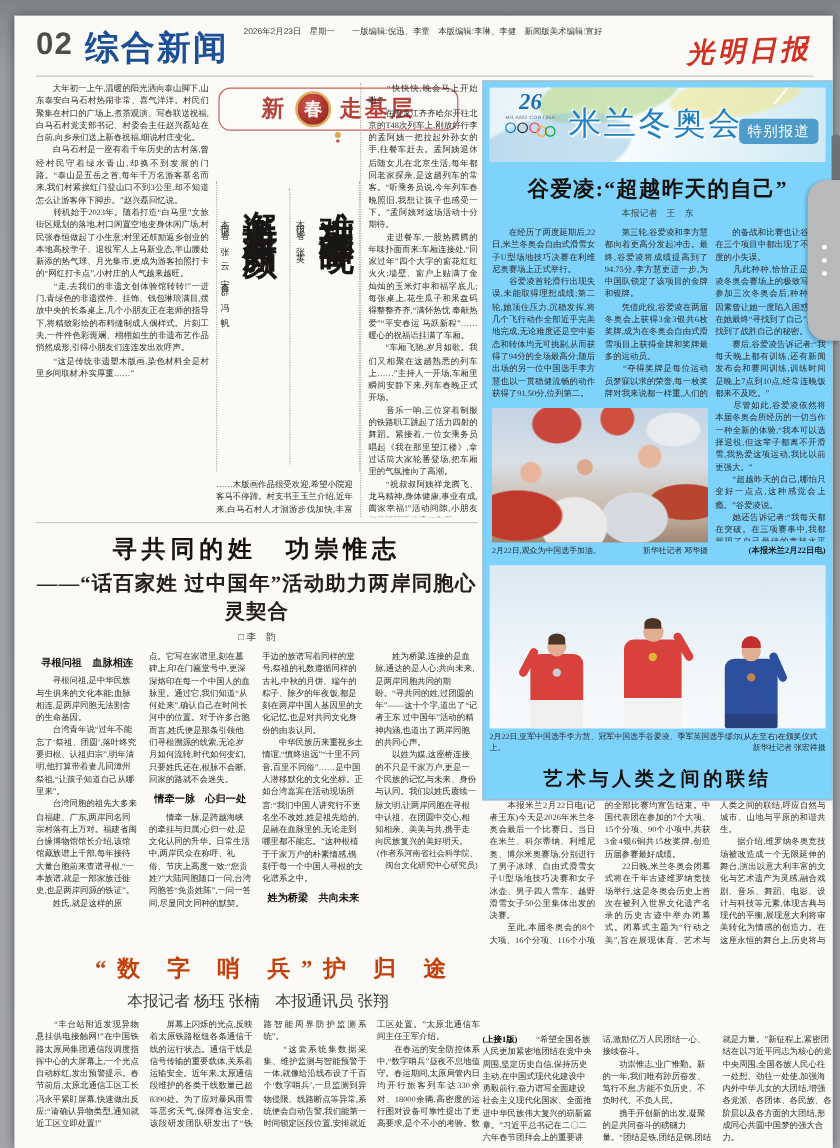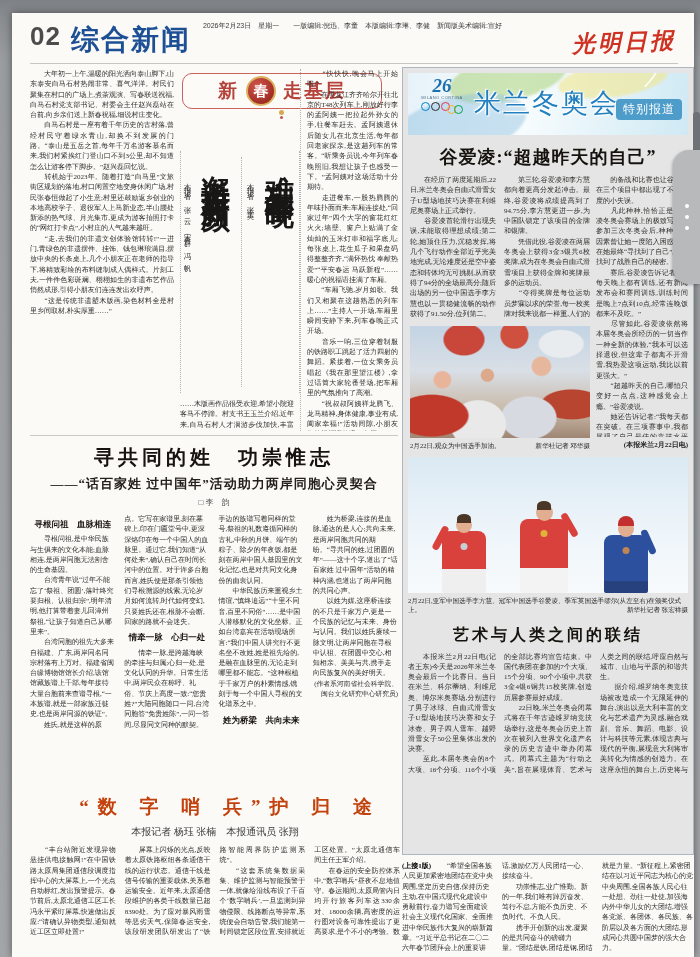--- a/index.html
+++ b/index.html
@@ -24,36 +24,36 @@
   .tassel{position:absolute;left:96px;bottom:-7px;width:5px;height:5px;border-radius:50%;background:#d7a94f;box-shadow:0 5px 0 -1px #c3564c;}
   .titles{position:absolute;left:150px;top:84px;width:118px;height:242px;border-left:1px dotted #b5b2ad;border-right:1px dotted #b5b2ad;}
   .vline{position:absolute;top:6px;bottom:6px;left:60px;border-left:1px dotted #b5b2ad;}
   .vbyline{position:absolute;writing-mode:vertical-rl;font-size:7.5px;letter-spacing:3px;color:#333;top:26px;}
   .vtitle{position:absolute;writing-mode:vertical-rl;font-weight:bold;color:#191715;font-size:29px;letter-spacing:5px;top:2px;}
   .undertext{position:absolute;left:150px;top:332px;width:114px;height:32px;overflow:hidden;}
   .colC{position:absolute;left:270px;top:2px;width:98px;height:362px;overflow:hidden;border-left:1px dotted #b5b2ad;padding-left:6px;box-sizing:border-box;}
   
   .mid{position:absolute;left:18px;top:422px;width:368px;height:352px;border-top:1px solid #c9c9c7;}
   .m-title{font-size:20px;font-weight:bold;text-align:center;letter-spacing:4px;color:#17140f;margin-top:8px;}
-  .m-sub{font-size:13px;font-weight:bold;text-align:center;color:#24211d;margin-top:4px;letter-spacing:1px;}
+  .m-sub{font-size:17px;font-weight:bold;text-align:center;color:#24211d;margin-top:4px;letter-spacing:1px;}
   .m-byline{font-size:8px;text-align:center;color:#444;margin-top:4px;}
   .m-body{margin-top:6px;column-count:4;column-gap:9px;height:268px;overflow:hidden;}
   .msub{font-size:8.5px;font-weight:bold;text-align:center;margin:5px 0;break-inside:avoid;color:#17140f;}
   .mcredit{font-size:6.8px;color:#333;text-align:right;}
   
   .bl{position:absolute;left:18px;top:776px;width:370px;height:168px;overflow:hidden;}
   .rr{position:relative;height:16px;}
   .rr .line{position:absolute;left:2px;right:2px;top:8px;border-top:1.5px solid #c0392b;}
   .kicker{position:absolute;left:37%;top:0;transform:translateX(-50%);background:#fbfaf7;padding:0 7px;color:#c0392b;font-weight:bold;font-size:11.5px;display:flex;align-items:center;gap:4px;}
   .kbar{display:inline-block;width:4px;height:12px;background:#c0392b;transform:skewX(-14deg);}
   .b-title{font-size:19px;font-weight:bold;text-align:center;letter-spacing:9px;color:#c2410c;margin-top:5px;padding-left:30px;}
-  .b-byline{font-size:10px;text-align:center;color:#3a3a3a;margin-top:5px;}
+  .b-byline{font-size:13px;text-align:center;color:#3a3a3a;margin-top:5px;}
   .b-body{margin-top:6px;column-count:4;column-gap:9px;height:100px;overflow:hidden;font-family:Liberation Serif, serif;}
   
-  .obox{position:absolute;left:390px;top:54px;width:292px;height:788px;border:1px solid #aeb7bf;background:#e5e5e5;box-sizing:border-box;padding:5px;}
+  .obox{position:absolute;left:390px;top:54px;width:292px;height:600px;border:1px solid #aeb7bf;background:#7dd3fc;box-sizing:border-box;padding:5px;}
   .banner{position:relative;height:62px;overflow:hidden;background:linear-gradient(100deg,#e6f2f9 0%,#f9fdfe 40%,#cfe9f4 100%);}
   .blob{position:absolute;border-radius:50%;filter:blur(1px);}
   .bl-g{left:40px;top:-18px;width:120px;height:46px;background:rgba(170,210,120,.55);transform:rotate(-12deg);}
   .bl-y{left:150px;top:-10px;width:110px;height:34px;background:rgba(240,230,140,.6);transform:rotate(-8deg);}
   .bl-b{left:-20px;top:24px;width:140px;height:60px;background:rgba(140,190,225,.45);transform:rotate(-14deg);}
   .swoosh{position:absolute;width:220px;height:90px;border:2px solid rgba(255,255,255,.85);border-radius:50%;left:30px;top:-40px;transform:rotate(-12deg);border-bottom-color:transparent;border-left-color:transparent;}
   .logo26{position:absolute;left:8px;top:4px;width:52px;text-align:center;}
   .logo26 .l26{font-size:19px;font-weight:bold;font-style:italic;color:#1d6fae;line-height:18px;}
   .logo26 .lsub{font-size:4px;color:#4e6d84;letter-spacing:.5px;font-family:"Liberation Sans",sans-serif;}
   .rings{display:flex;justify-content:center;gap:1px;margin-top:2px;}
@@ -164,21 +164,21 @@
       <div class="m-body small">
         <div class="msub">寻根问祖　血脉相连</div>
         <span class="jt small">　　寻根问祖,是中华民族与生俱来的文化本能;血脉相连,是两岸同胞无法割舍的生命基因。
 　　台湾青年说“过年不能忘了‘祭祖、团圆’,落叶终究要归根、认祖归宗”,明年清明,他打算带着妻儿回漳州祭祖,“让孩子知道自己从哪里来”。
 　　台湾同胞的祖先大多来自福建、广东,两岸同名同宗村落有上万对。福建省闽台缘博物馆馆长介绍,该馆馆藏族谱上千部,每年接待大量台胞前来查谱寻根,“一本族谱,就是一部家族迁徙史,也是两岸同源的铁证”。
 　　姓氏,就是这样的原点。它写在家谱里,刻在墓碑上,印在门匾堂号中,更深深烙印在每一个中国人的血脉里。通过它,我们知道“从何处来”,确认自己在时间长河中的位置。对于许多台胞而言,姓氏便是那条引领他们寻根溯源的线索,无论岁月如何流转,时代如何变幻,只要姓氏还在,根脉不会断,回家的路就不会迷失。</span>
         <div class="msub">情牵一脉　心归一处</div>
         <span class="jt small">　　情牵一脉,是跨越海峡的牵挂与归属;心归一处,是文化认同的升华。日常生活中,两岸民众在称呼、礼俗、节庆上高度一致:“您贵姓?”大陆同胞随口一问,台湾同胞答“免贵姓陈”,一问一答间,尽显同文同种的默契。手边的族谱写着同样的堂号,祭祖的礼数遵循同样的古礼,中秋的月饼、端午的粽子、除夕的年夜饭,都是刻在两岸中国人基因里的文化记忆,也是对共同文化身份的由衷认同。
 　　中华民族历来重视乡土情谊,“慎终追远”“十里不同音,百里不同俗”……是中国人潜移默化的文化坐标。正如台湾嘉宾在活动现场所言:“我们中国人讲究行不更名坐不改姓,姓是祖先给的,是融在血脉里的,无论走到哪里都不能忘。”这种根植于千家万户的朴素情感,镌刻于每一个中国人寻根的文化谱系之中。</span>
         <div class="msub">姓为桥梁　共向未来</div>
-        <span class="jt small">　　姓为桥梁,连接的是血脉,通达的是人心;共向未来,是两岸同胞共同的期盼。“寻共同的姓,过团圆的年”——这十个字,道出了“话百家姓 过中国年”活动的精神内涵,也道出了两岸同胞的共同心声。
+        <span class="jt small">　　姓为桥梁,连接的是血脉,通达的是人心;共向未来,是两岸同胞共同的期盼。“寻共同的姓,过团圆的年”——这十个字,道出了“记者王东 过中国年”活动的精神内涵,也道出了两岸同胞的共同心声。
 　　以姓为媒,这座桥连接的不只是千家万户,更是一个民族的记忆与未来、身份与认同。我们以姓氏赓续一脉文明,让两岸同胞在寻根中认祖、在团圆中交心,相知相亲、美美与共,携手走向民族复兴的美好明天。</span>
         <div class="mcredit">(作者系河南省社会科学院、闽台文化研究中心研究员)</div>
       </div>
     </div>
 
     <div class="bl">
       <div class="b-title">“数 字 哨 兵”护 归 途</div>
       <div class="b-byline">本报记者 杨珏 张楠　本报通讯员 张翔</div>
       <div class="b-body jt small">　　“丰台站附近发现异物悬挂供电接触网!”在中国铁路太原局集团通信段调度指挥中心的大屏幕上,一个光点自动标红,发出预警提示。春节前后,太原北通信工区工长冯永平紧盯屏幕,快速做出反应:“请确认异物类型,通知就近工区立即处置!”
 　　屏幕上闪烁的光点,反映着太原铁路枢纽各条通信干线的运行状态。通信干线是信号传输的重要载体,关系着运输安全。近年来,太原通信段维护的各类干线数量已超8390处。为了应对暴风雨雪等恶劣天气,保障春运安全,该段研发团队研发出了“铁路智能周界防护监测系统”。
@@ -201,20 +201,21 @@
               <span class="ring r3"></span>
               <span class="ring r4"></span>
               <span class="ring r5"></span>
           </div>
         </div>
         <div class="banner-title">米兰冬奥会</div>
         <div class="banner-tag">特别报道</div>
       </div>
 
       <div class="ga-title">谷爱凌:“超越昨天的自己”</div>
+      <div class="ga-byline">本报记者　王　东</div>
 
       <div class="ga-row">
         <div class="ga-left">
           <div class="ga-cols jt small">　　在经历了两度延期后,22日,米兰冬奥会自由式滑雪女子U型场地技巧决赛在利维尼奥赛场上正式举行。
 　　谷爱凌首轮滑行出现失误,未能取得理想成绩;第二轮,她顶住压力,沉稳发挥,将几个飞行动作全部近乎完美地完成,无论难度还是空中姿态和转体均无可挑剔,从而获得了94分的全场最高分;随后出场的另一位中国选手李方慧也以一贯稳健流畅的动作获得了91.50分,位列第二。
 　　第三轮,谷爱凌和李方慧都向着更高分发起冲击。最终,谷爱凌将成绩提高到了94.75分,李方慧更进一步,为中国队锁定了该项目的金牌和银牌。
 　　凭借此役,谷爱凌在两届冬奥会上获得3金3银共6枚奖牌,成为在冬奥会自由式滑雪项目上获得金牌和奖牌最多的运动员。
 　　“夺得奖牌是每位运动员梦寐以求的荣誉,每一枚奖牌对我来说都一样重,人们的期待也在不断升高。”此前,谷爱凌在参加项目新闻发布会时,曾这样告诉记者。</div>
           <div class="photo1"></div>
           <div class="cap">

